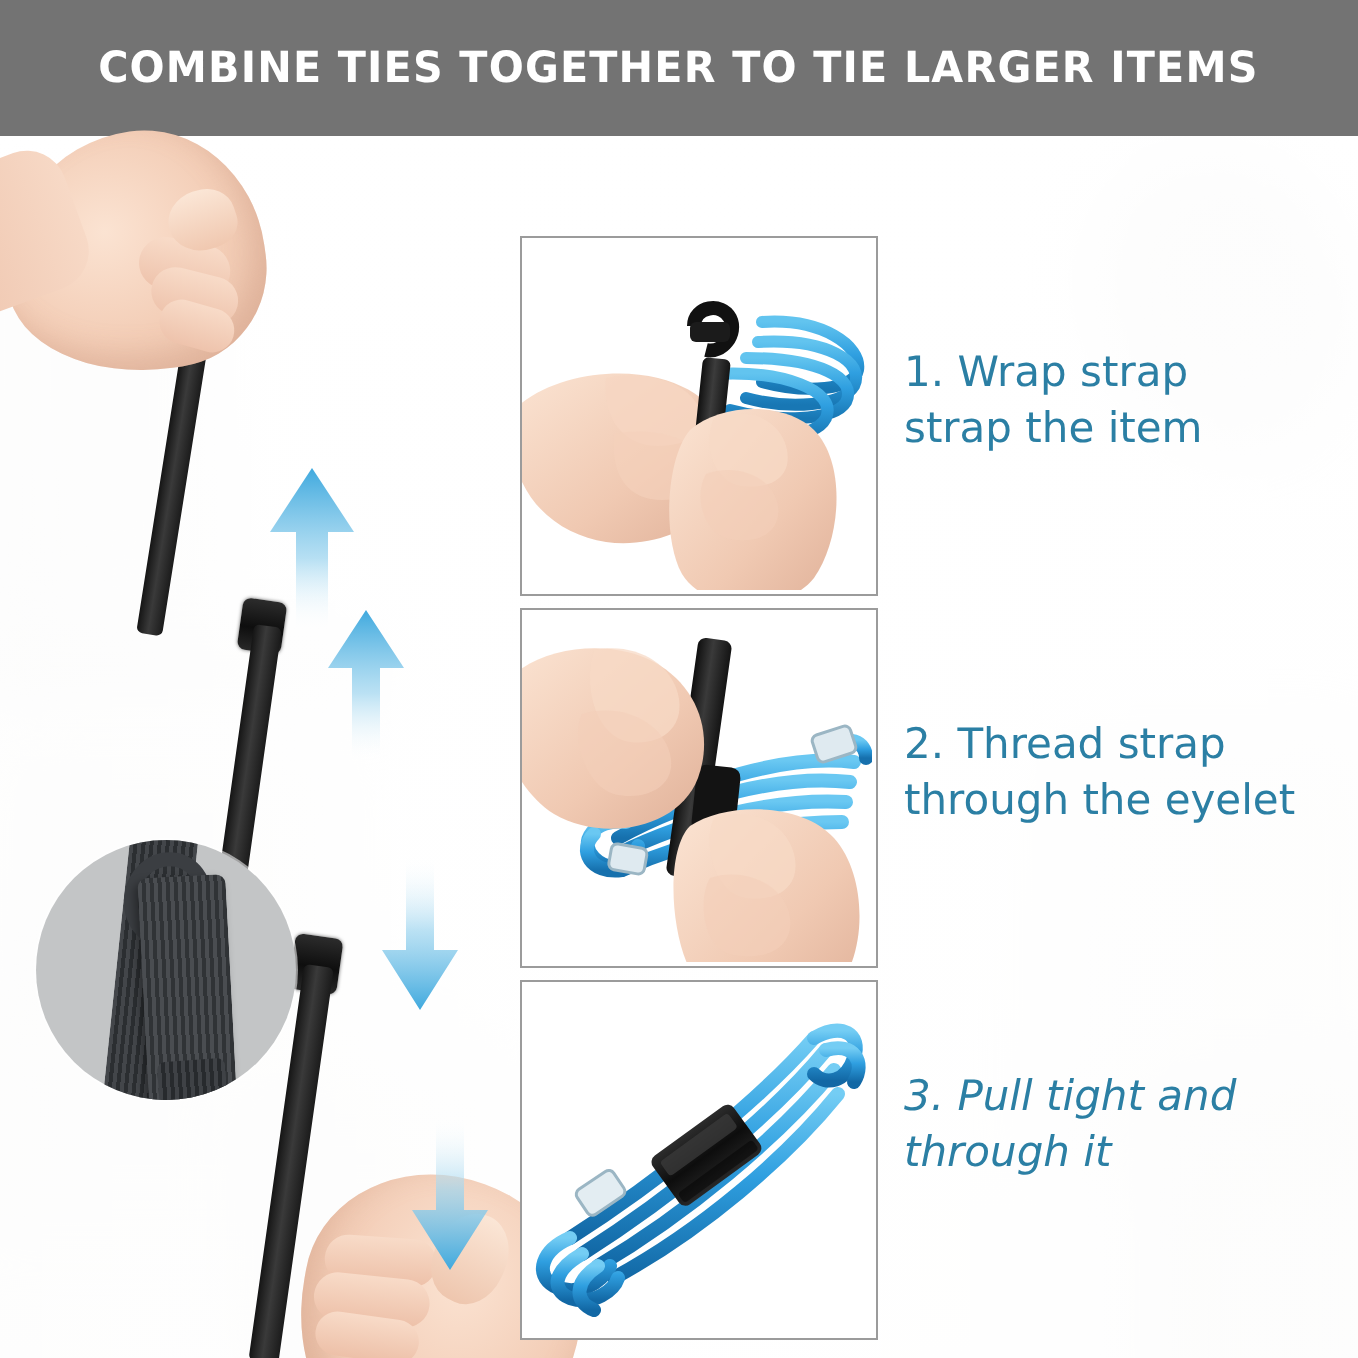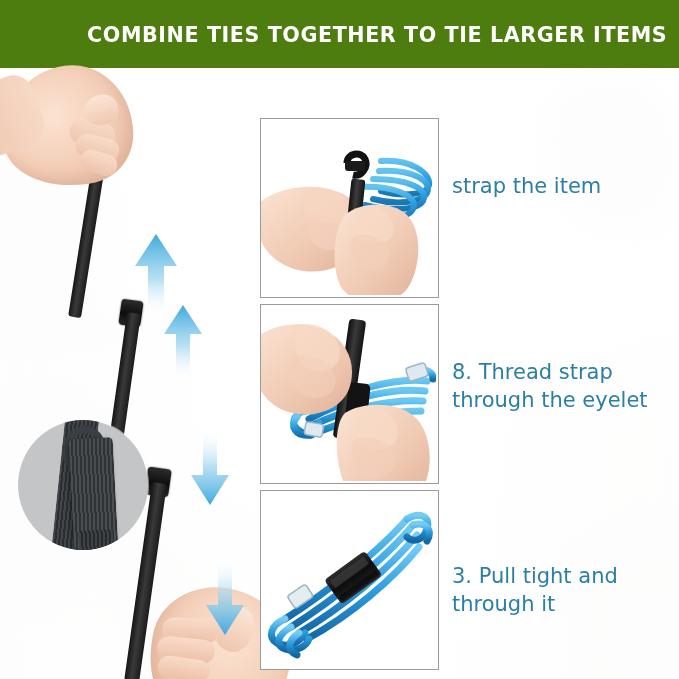--- a/index.html
+++ b/index.html
@@ -7,22 +7,22 @@
     width:679px;height:679px;overflow:hidden;
     background:#ffffff;
     font-family:"Liberation Sans", sans-serif;
     position:relative;
   }
   #stage{position:relative;width:679px;height:679px;overflow:hidden;background:#fdfdfd;}
 
   
   .header-band{
     position:absolute;left:0;top:0;width:679px;height:68px;
-    background:#4d7c0f;
-    display:flex;align-items:center;justify-content:flex-end;
+    background:#737373;
+    display:flex;align-items:center;justify-content:center;
   }
   .header-title{
     color:#ffffff;
     font-family:"DejaVu Sans", sans-serif;
     font-size:21.5px;
     font-weight:700;
     letter-spacing:0.6px;
     white-space:nowrap;
     text-align:center;
     transform:scaleX(0.96);
@@ -131,21 +131,21 @@
   .step-text{
     position:absolute;left:452px;width:225px;
     color:#2b7fa4;
     font-family:"DejaVu Sans", sans-serif;
     font-size:21px;
     line-height:28px;
     font-weight:400;
   }
   .step-1{top:172px;}
   .step-2{top:358px;}
-  .step-3{top:562px;}
+  .step-3{top:534px;font-style:italic;}
   .step-text .ln{display:block;white-space:nowrap;}
 </style>
 </head>
 <body>
 
 <div id="stage">
 
   <div class="header-band">
     <div class="header-title">COMBINE TIES TOGETHER TO TIE LARGER ITEMS</div>
   </div>
@@ -368,25 +368,26 @@
         <g transform="rotate(-36 92 88)">
           <rect x="68" y="72" width="50" height="30" rx="4" fill="url(#stp3)"></rect>
           <rect x="72" y="76" width="42" height="9" rx="2" fill="#3b3b3b" opacity=".75"></rect>
           <rect x="70" y="94" width="46" height="6" rx="2" fill="#000" opacity=".45"></rect>
         </g>
       </svg>
     </div>
   </div>
 
   <div class="step-text step-1">
+    <span class="ln">1. Wrap strap</span>
     <span class="ln">strap the item</span>
   </div>
 
   <div class="step-text step-2">
-    <span class="ln">8. Thread strap</span>
+    <span class="ln">2. Thread strap</span>
     <span class="ln">through the eyelet</span>
   </div>
 
   <div class="step-text step-3">
     <span class="ln">3. Pull tight and</span>
     <span class="ln">through it</span>
   </div>
 
 </div>
 

